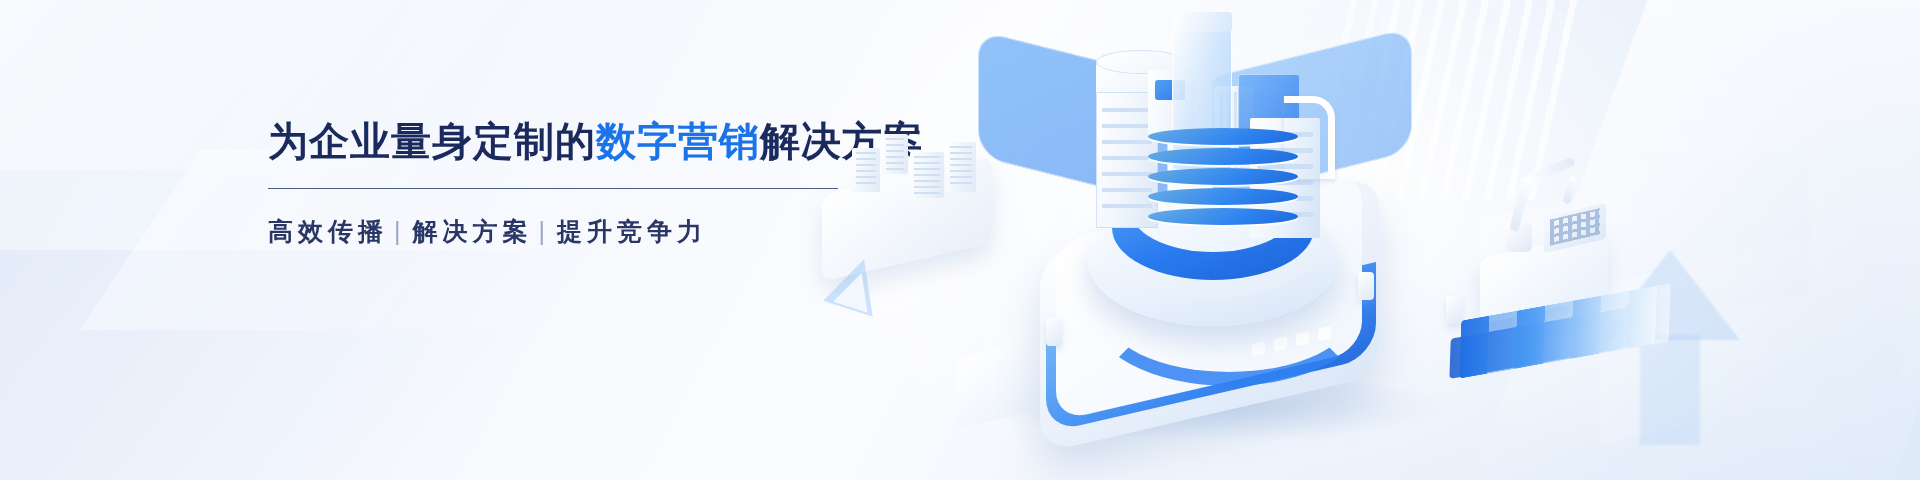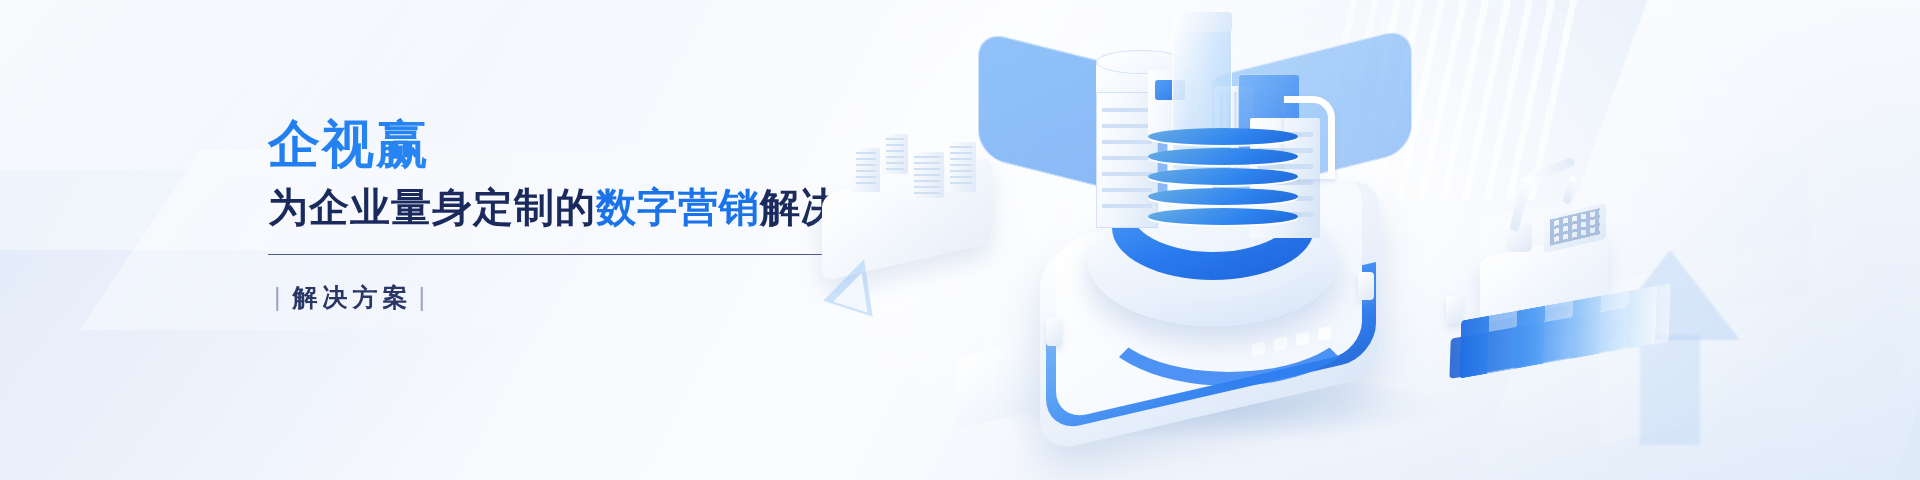--- a/index.html
+++ b/index.html
@@ -220,27 +220,28 @@
     <div class="diag d4"></div>
     <div class="vstripes"></div>
     <div class="slab s3"></div>
     <div class="slab s1"></div>
     <div class="slab s2"></div>
     <div class="arrow-ghost"></div>
     <div class="arrow-stem"></div>
   </div>
 
   <div class="copy">
-    <div class="brand">企视赢</div>
     <h1 class="headline"><span>为企业量身定制的</span><span class="hl">数字营销</span><span>解决方案</span></h1>
     <div class="rule"></div>
     <div class="tagline">
+      <span>高效传播</span>
       <span class="sep">|</span>
       <span>解决方案</span>
       <span class="sep">|</span>
+      <span>提升竞争力</span>
     </div>
   </div>
 
   <div class="art">
 
     <div class="floor"></div>
     <div class="tray"></div>
 
     <div class="mini-plat"></div>
     <div class="mini-b mb1"></div>

